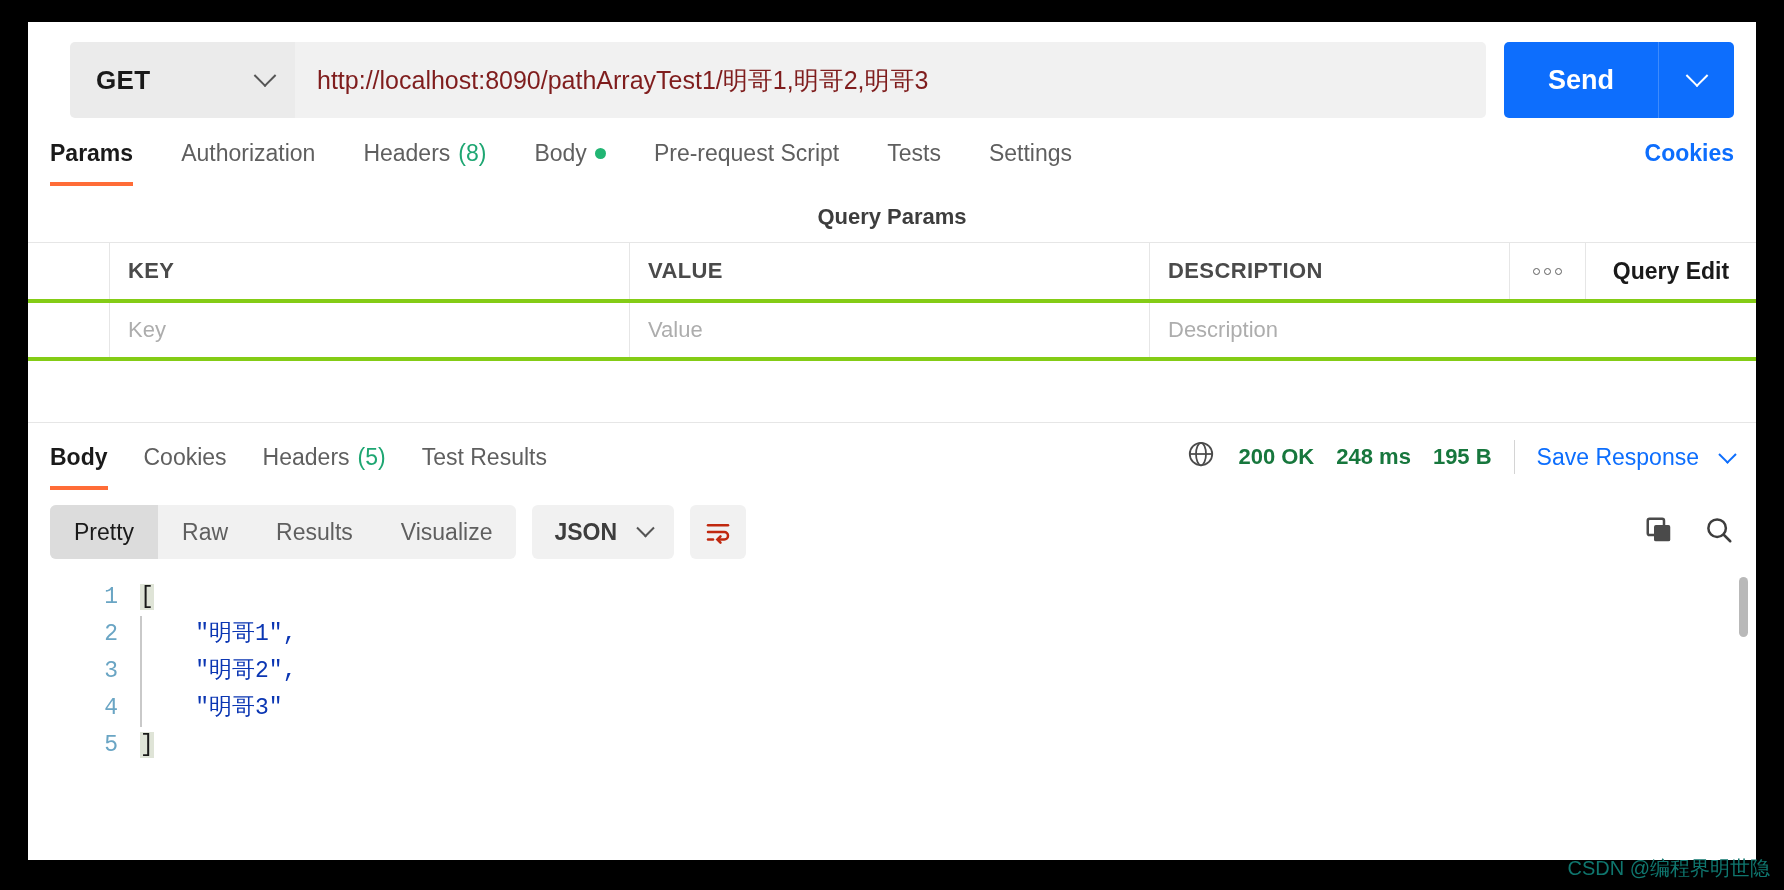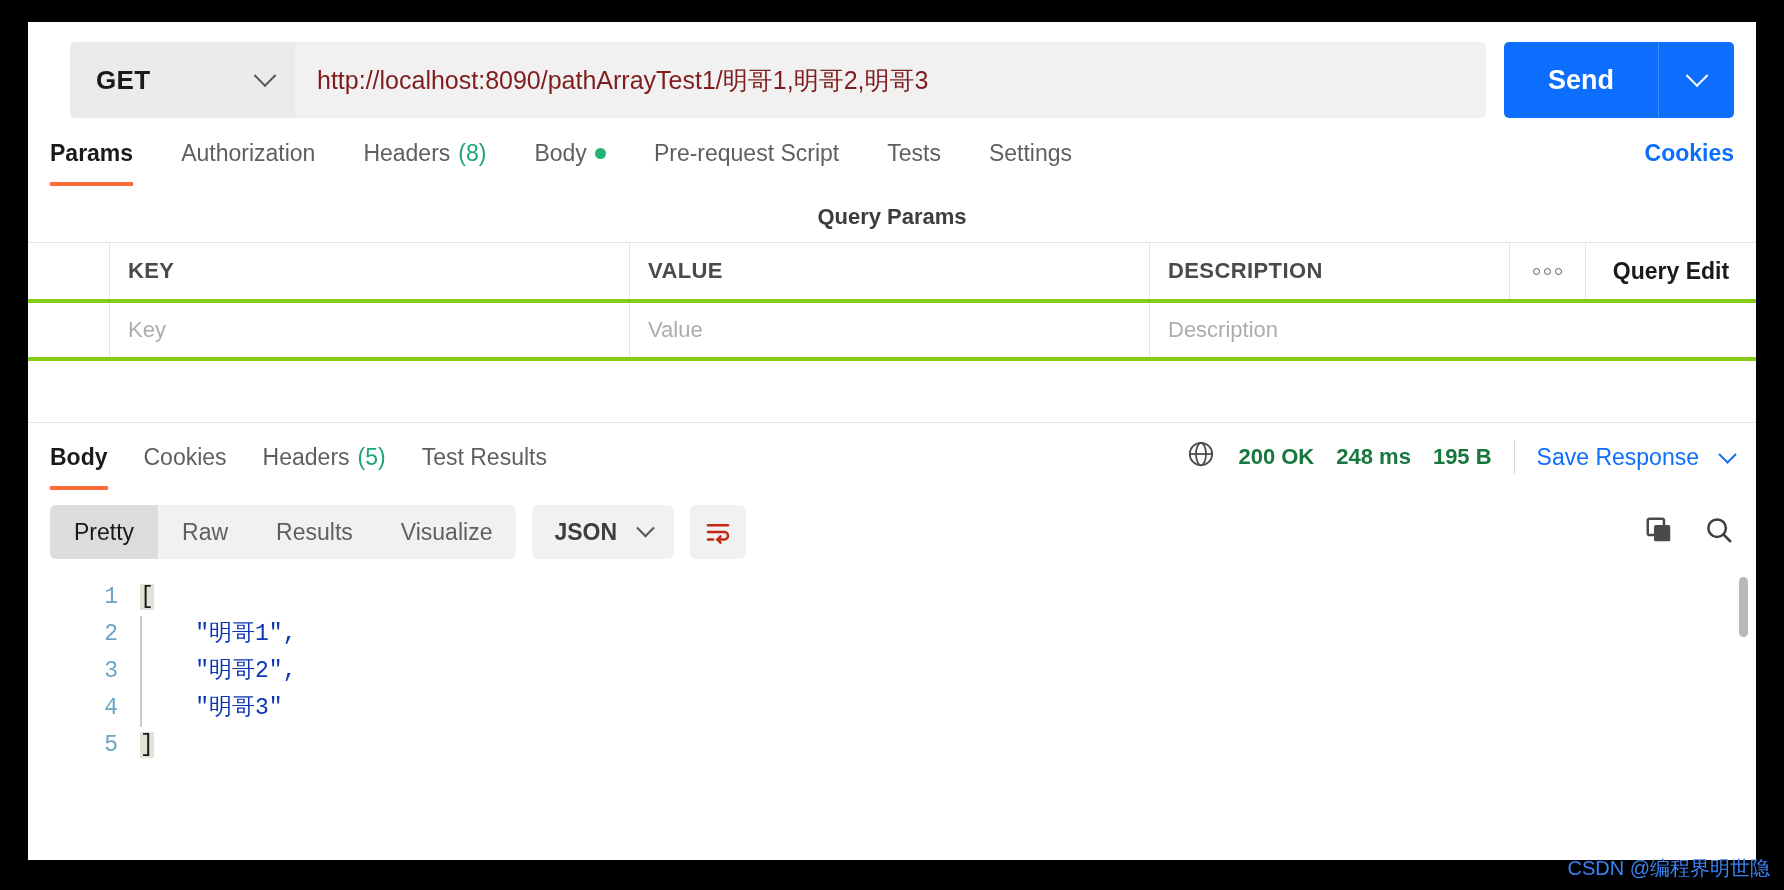--- a/index.html
+++ b/index.html
@@ -176,21 +176,21 @@
   .fold-line {
     position: absolute; left: 0; top: 37px; width: 2px; height: 111px; background: #c9c9c9;
   }
   .scroll-track {
     position: absolute; right: 8px; top: 8px; width: 9px; height: 180px;
   }
   .scroll-thumb { width: 9px; height: 60px; background: #b9b9b9; border-radius: 5px; }
 
   .watermark {
     position: absolute; right: 14px; bottom: 8px;
-    color: #3b82f6; font-size: 20px;
+    color: #0f766e; font-size: 20px;
   }
 </style>
 </head>
 <body>
 
 <div class="app">
 
   <div class="urlbar">
     <div class="method">
       <span class="method-label">GET</span>

